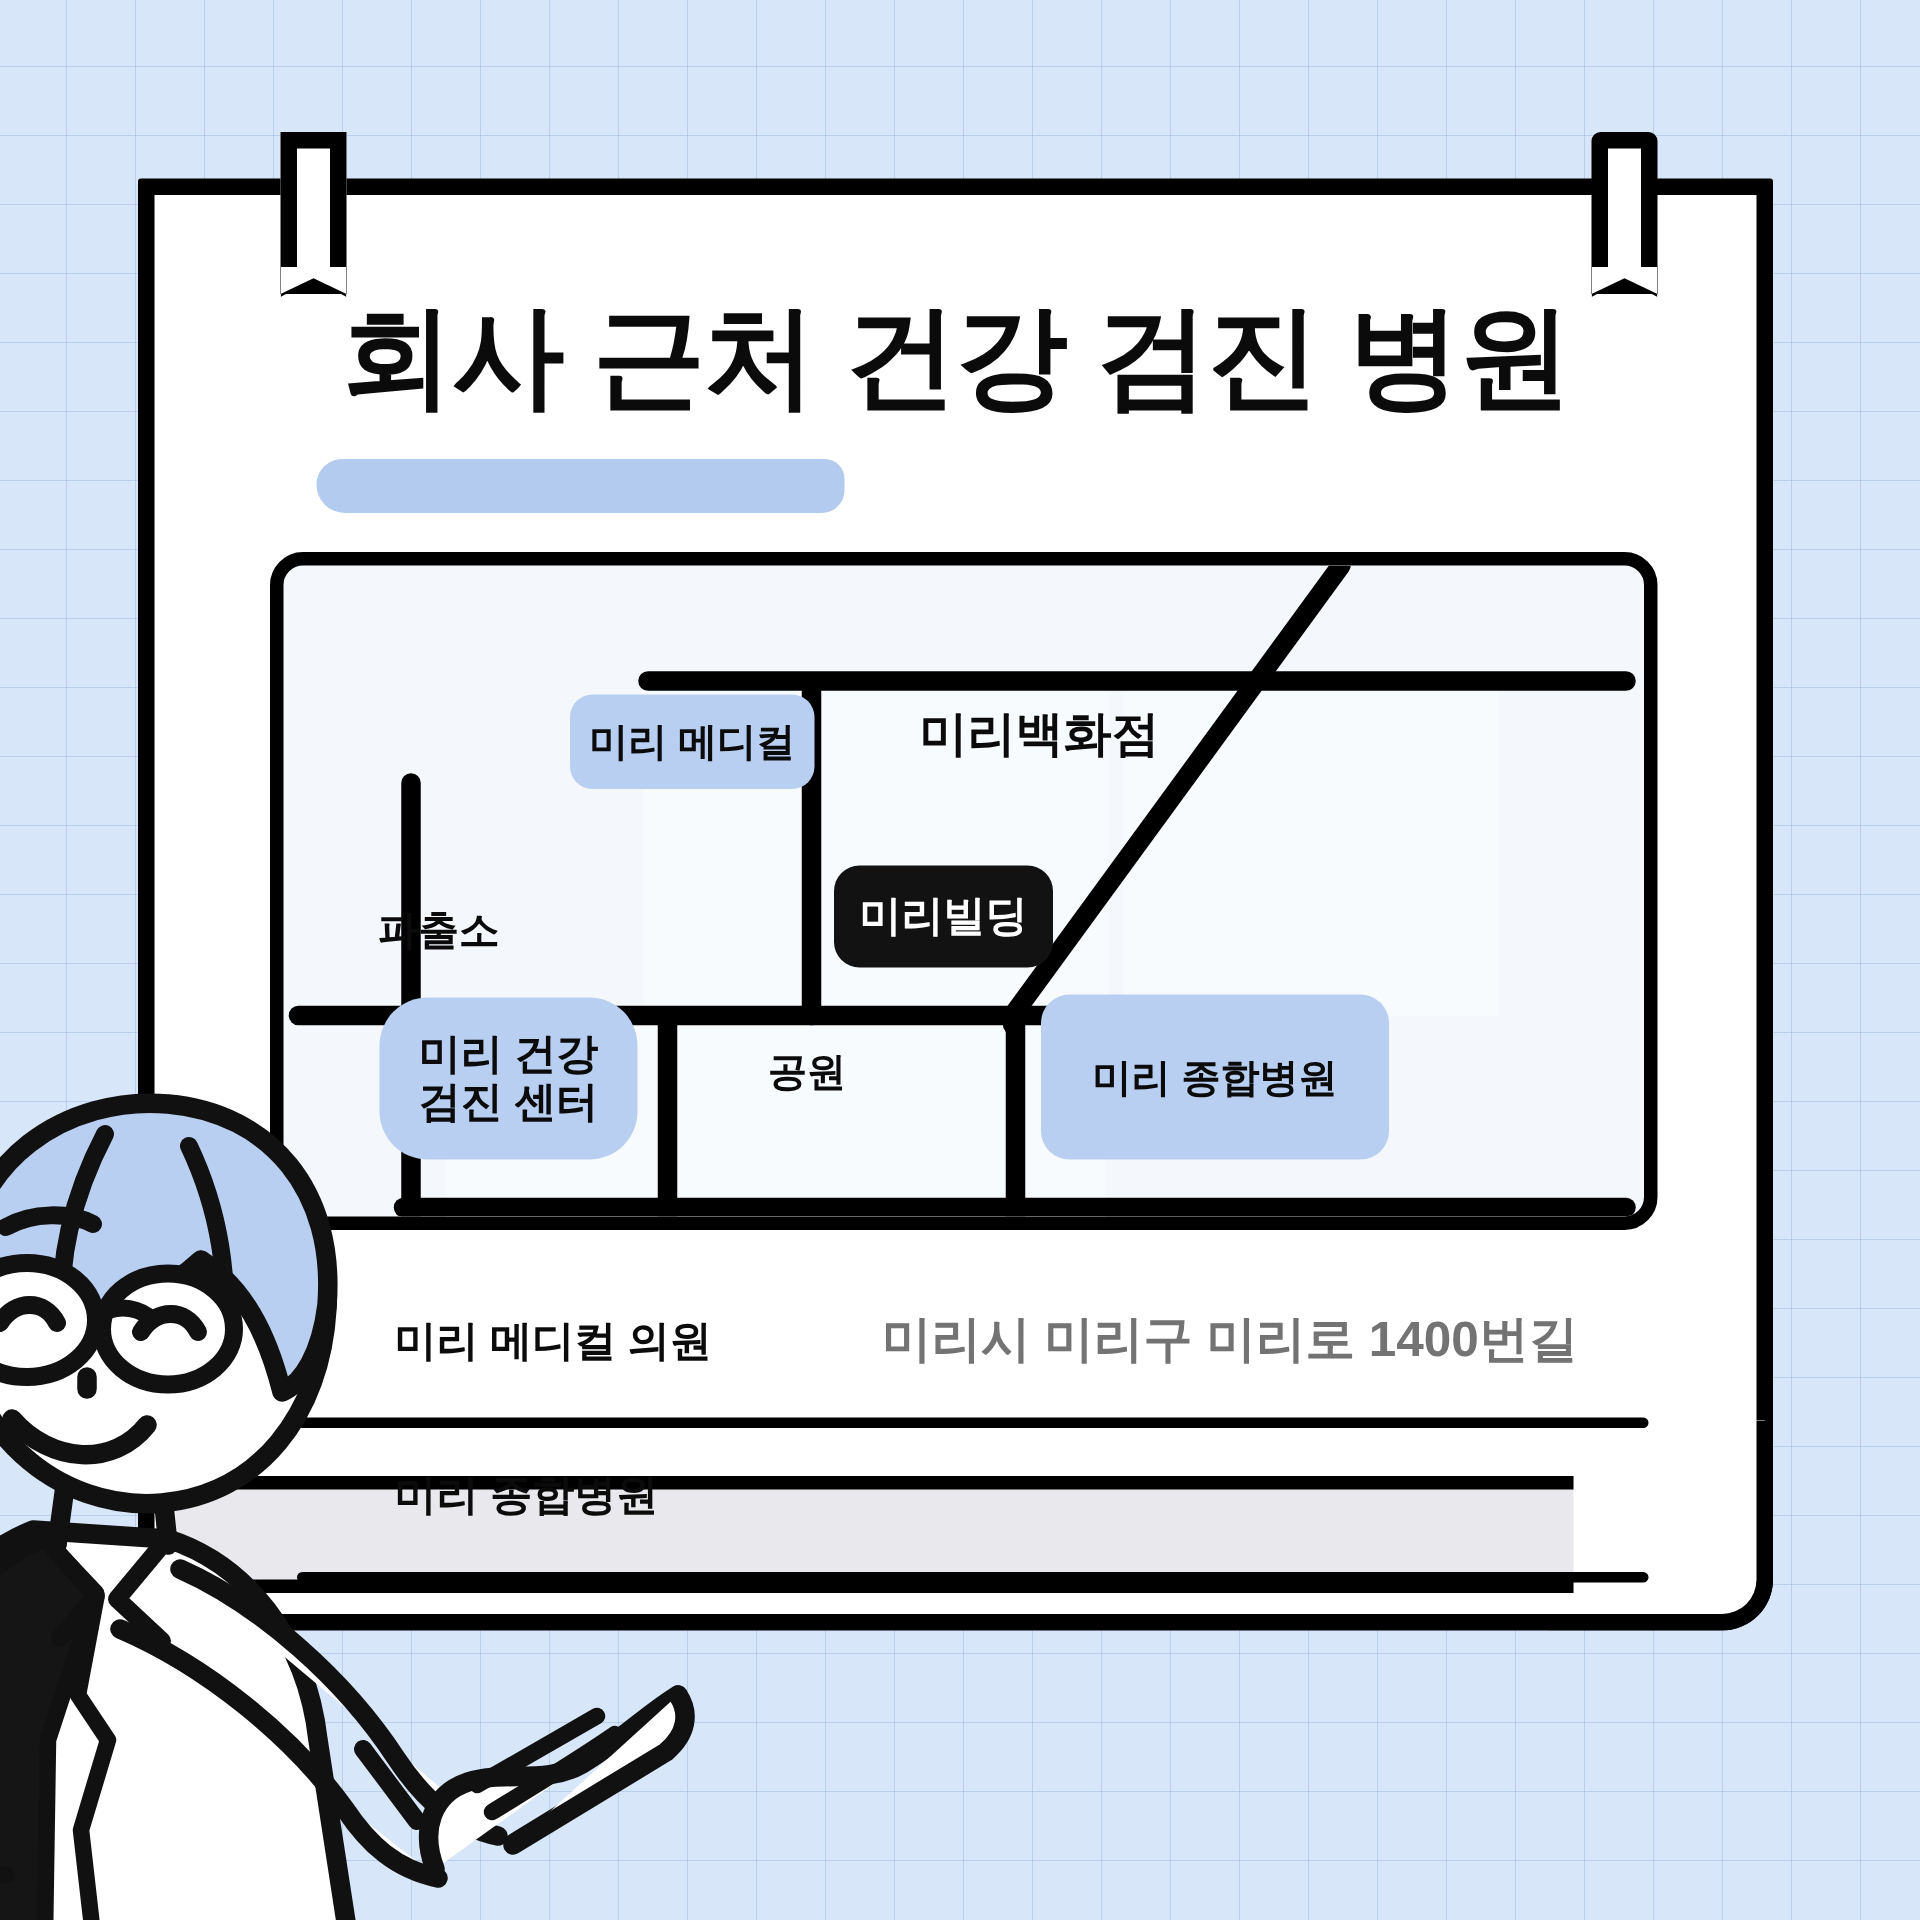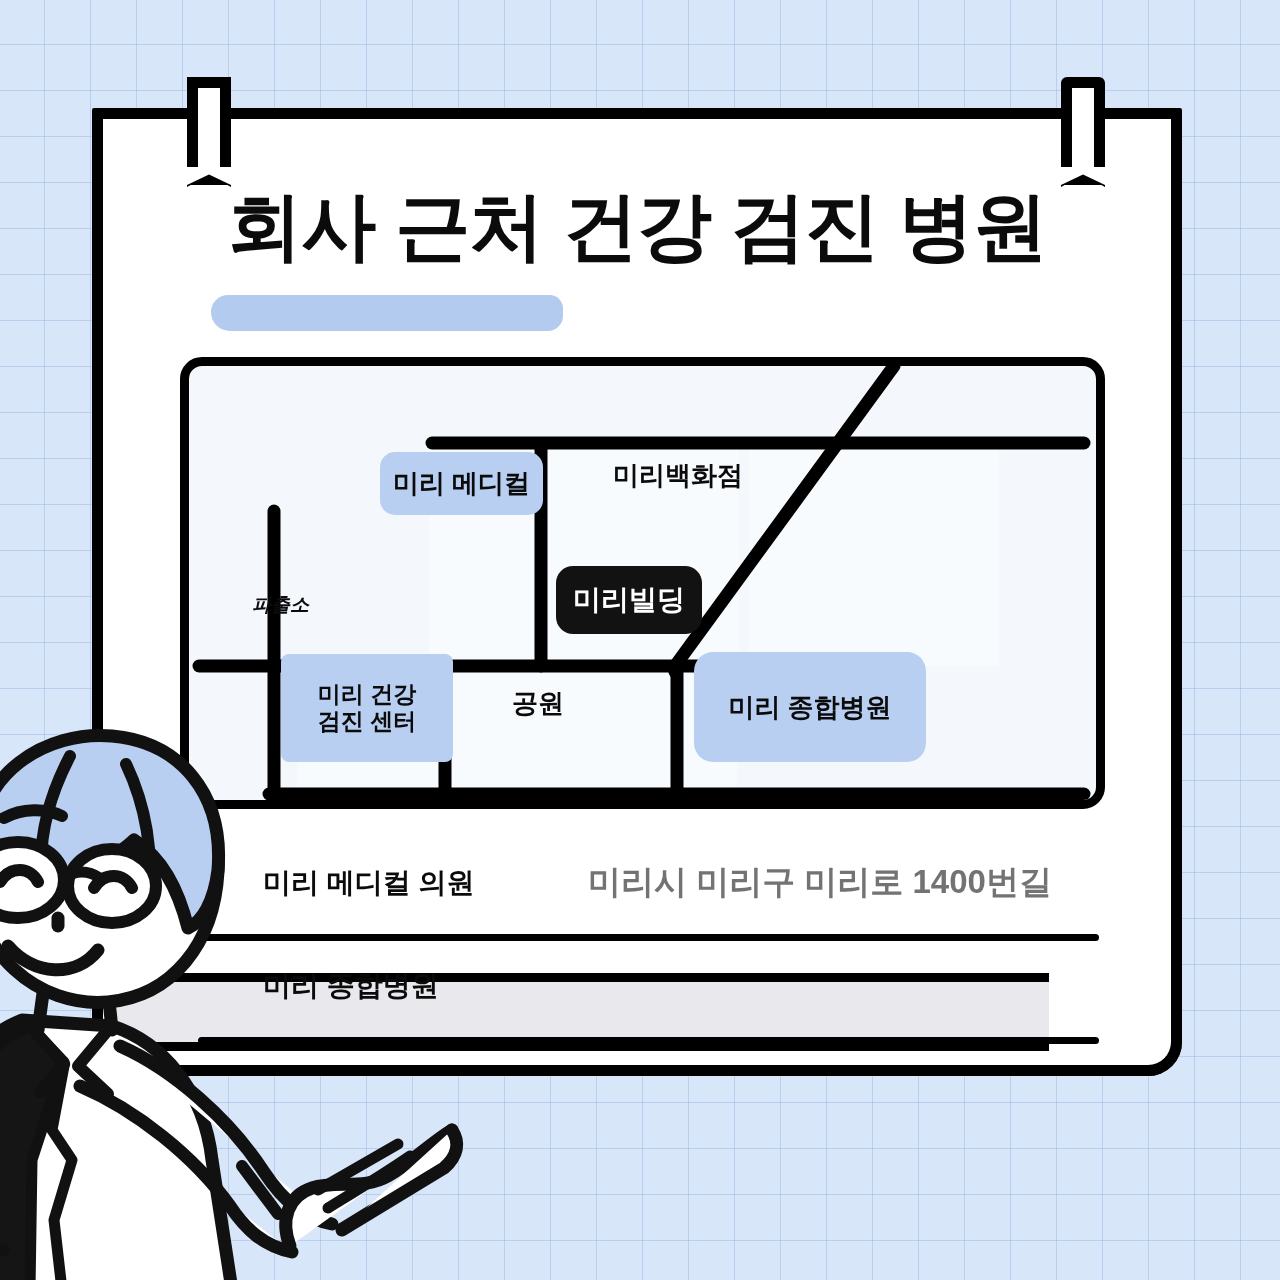--- a/index.html
+++ b/index.html
@@ -25,21 +25,21 @@
       linear-gradient(to right, rgba(148,178,222,0.45) 1px, transparent 1px),
       linear-gradient(to bottom, rgba(148,178,222,0.45) 1px, transparent 1px);
     background-size: 46px 46px;
     background-position: -2px -2px;
   }
 
   
   #board {
     position: absolute;
     left: 92px;
-    top: 108px;
+    top: 119px;
     width: 1090px;
     height: 968px;
     background: #ffffff;
     border: 11px solid #000;
     border-top-width: 11px;
     border-radius: 2px 2px 34px 34px;
     box-sizing: border-box;
     overflow: visible;
   }
   
@@ -151,24 +151,24 @@
     text-align: center;
     font-weight: 900;
     line-height: 1.16;
     border-radius: 16px;
     color: #0b0b0b;
   }
   .badge-blue { background: #b9cff1; }
   .badge-dark { background: #121212; color: #ffffff; }
 
   #lbl-medical      { left: 191px; top: 86px; width: 163px; height: 63px; font-size: 26px; border-radius: 15px; }
-  #lbl-dept-store   { left: 424px; top: 95px;  font-size: 26px; }
-  #lbl-police       { left: 63px;  top: 228px; font-size: 19px; font-style: italic; }
+  #lbl-dept-store   { left: 424px; top: 95px;  font-size: 32px; }
+  #lbl-police       { left: 63px;  top: 228px; font-size: 27px; }
   #lbl-building     { left: 332px; top: 200px; width: 146px; height: 68px; font-size: 28px; border-radius: 17px; margin-left: 35px; }
-  #lbl-checkup      { left: 64px;  top: 288px; width: 172px; height: 108px; font-size: 23px; border-radius: 8px; margin-left: 28px; }
+  #lbl-checkup      { left: 64px;  top: 288px; width: 172px; height: 108px; font-size: 28px; border-radius: 32px; }
   #lbl-park         { left: 323px; top: 323px; font-size: 26px; text-align: center; }
   #lbl-hospital     { left: 505px; top: 286px; width: 232px; height: 110px; font-size: 26px; border-radius: 19px; }
 
   
   #table {
     position: absolute;
     left: 0;
     right: 0;
     top: 712px;
     z-index: 2;

